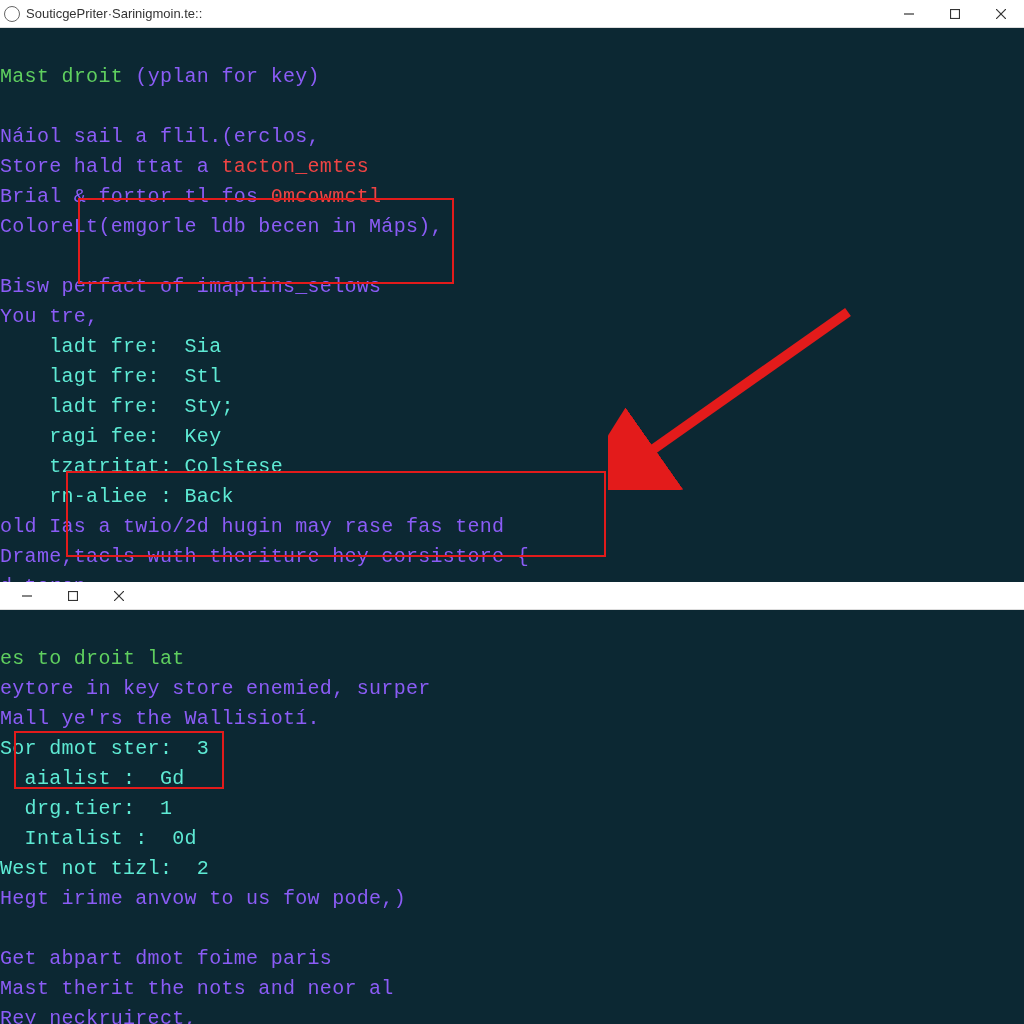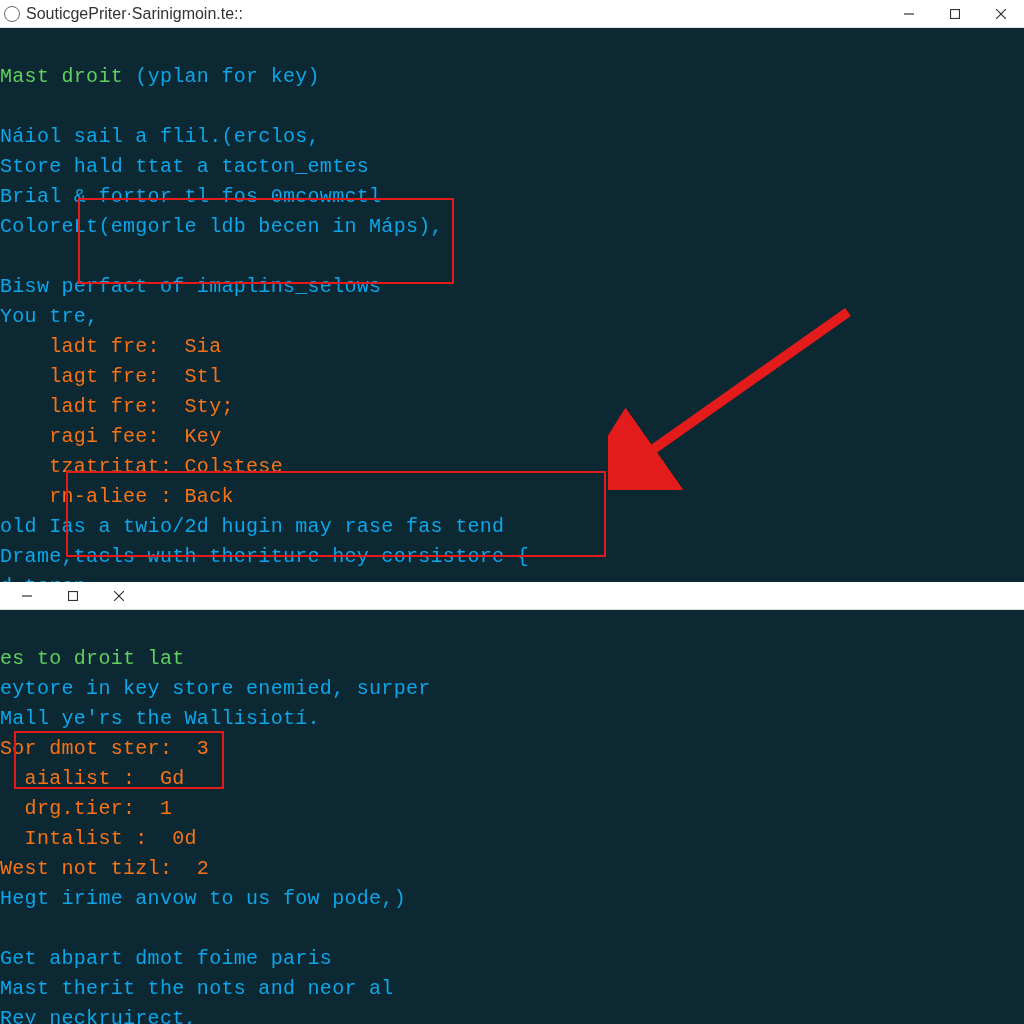--- a/index.html
+++ b/index.html
@@ -16,21 +16,21 @@
     background: #0c2833;
     position: relative;
   }
   .titlebar {
     height: 28px;
     background: #ffffff;
     border-bottom: 1px solid #ddd;
     display: flex;
     align-items: center;
     font-family: 'Segoe UI', sans-serif;
-    font-size: 16px;
+    font-size: 13px;
     color: #333;
     padding-left: 4px;
   }
   .titlebar-icon {
     width: 16px;
     height: 16px;
     margin-right: 6px;
     border: 1px solid #666;
     border-radius: 50%;
     display: inline-block;
@@ -51,23 +51,23 @@
   }
   .win-btn svg { display: block; }
   .terminal-body {
     padding: 4px 6px 4px 0;
     color: #e6e1cf;
     line-height: 1.5;
     white-space: pre;
     letter-spacing: 0.3px;
   }
   .g { color: #5fcf5f; margin-top: 48px; }
-  .c { color: #0ea5e9; }
-  .y { color: #0ea5e9; }
-  .w { color: #f97316; }
+  .c { color: #8b5cf6; }
+  .y { color: #ef4444; }
+  .w { color: #5eead4; }
   .win1 { height: 582px; }
   .win2 { height: 442px; }
   .highlight-box {
     position: absolute;
     border: 2px solid #e31b1b;
     pointer-events: none;
   }
   .arrow {
     position: absolute;
     pointer-events: none;

